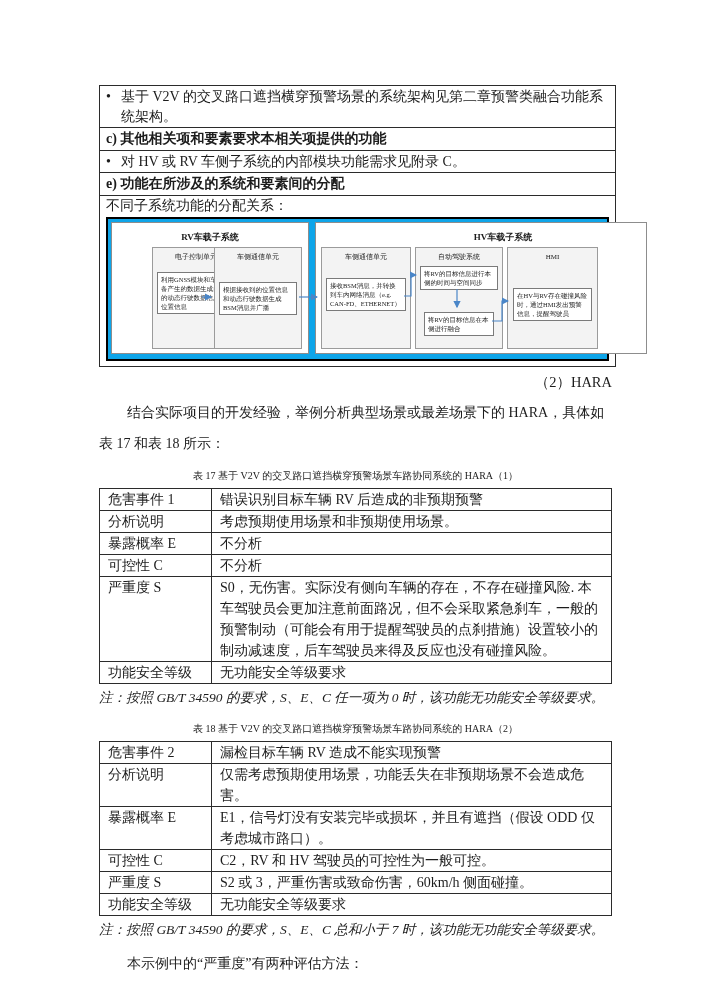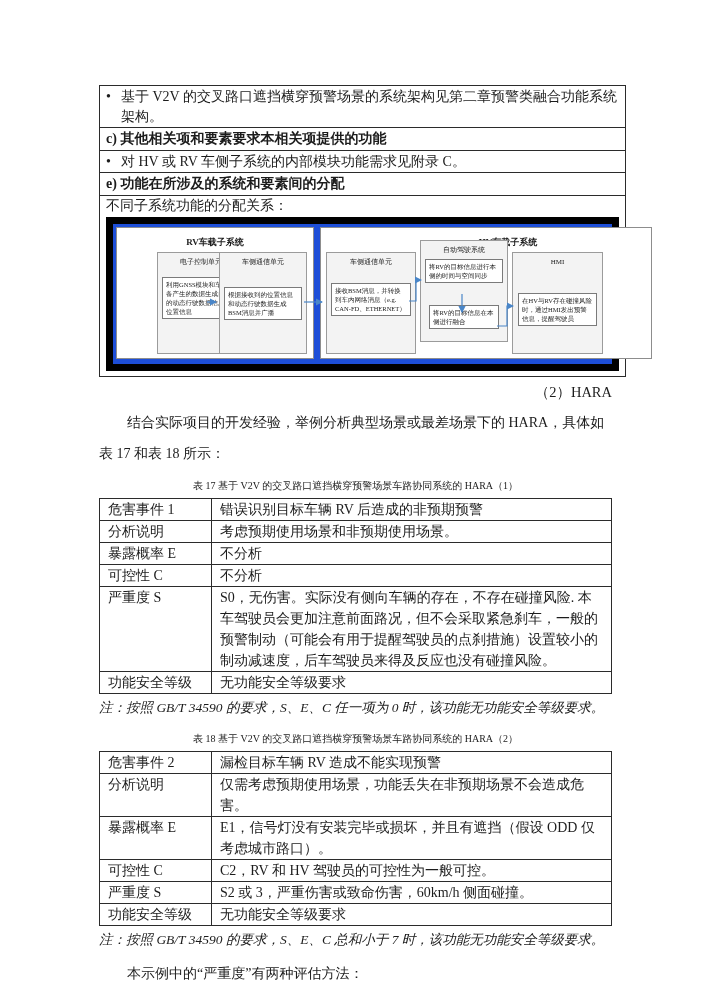--- a/index.html
+++ b/index.html
@@ -11,21 +11,21 @@
 
   
   table.toptbl { width:100%; border-collapse:collapse; font-size:14px; }
   table.toptbl td { border:1px solid #2b2b2b; padding:1px 6px; line-height:19.5px; vertical-align:top; }
   .bullet-cell { display:flex; }
   .bullet-glyph { flex:0 0 15px; text-align:left; }
   .boldrow { font-weight:bold; }
 
   
   .diagram-title { font-weight:normal; font-size:14px; line-height:18px; }
-  .diagram { position:relative; width:499px; height:140px; border:7px solid #000000; margin:2px 0 4px 0; background:#1d4ed8; }
+  .diagram { position:relative; width:499px; height:140px; border:2px solid #000000; margin:2px 0 4px 0; background:#0ea5e9; }
   .grp { position:absolute; border:1px solid #8d8d8d; background:#ffffff; }
   .grp-rv { left:3px; top:3px; width:196px; height:130px; }
   .grp-hv { left:207px; top:3px; width:286px; height:130px;padding-left:44px; }
   .grp-title { text-align:center; font-weight:bold; font-size:9px; margin-top:5px; }
   .unit { position:absolute; border:1px solid #9b9b9b; background:#f3f3f3; }
   .unit-title { text-align:center; font-size:7px; line-height:9px; margin-top:5px; }
   .ibox { position:absolute; border:1px solid #7a7a7a; background:#ffffff; font-size:6.5px; line-height:9px; padding:2px 3px; color:#222; }
   svg.arrows { position:absolute; left:0; top:0; width:499px; height:140px; pointer-events:none; }
   .ar { stroke:#4a86c8; fill:none; stroke-width:1.2; marker-end:url(#ah); }
 
@@ -85,21 +85,21 @@
               <div class="ibox" style="left:4px; right:4px; top:34px;">根据接收到的位置信息和动态行驶数据生成BSM消息并广播</div>
             </div>
           </div>
 
           <div class="grp grp-hv">
             <div class="grp-title">HV车载子系统</div>
             <div class="unit" style="left:5px; top:24px; width:88px; height:100px;">
               <div class="unit-title">车侧通信单元</div>
               <div class="ibox" style="left:4px; right:4px; top:30px;">接收BSM消息，并转换到车内网络消息（e.g. CAN-FD、ETHERNET）</div>
             </div>
-            <div class="unit" style="left:99px; top:12px; width:86px; height:100px;">
+            <div class="unit" style="left:99px; top:24px; width:86px; height:100px;">
               <div class="unit-title">自动驾驶系统</div>
               <div class="ibox" style="left:4px; right:4px; top:18px;">将RV的目标信息进行本侧的时间与空间同步</div>
               <div class="ibox" style="left:8px; right:8px; top:64px;">将RV的目标信息在本侧进行融合</div>
             </div>
             <div class="unit" style="left:191px; top:24px; width:89px; height:100px;">
               <div class="unit-title">HMI</div>
               <div class="ibox" style="left:5px; right:5px; top:40px;">在HV与RV存在碰撞风险时，通过HMI发出预警信息，提醒驾驶员</div>
             </div>
           </div>
 

